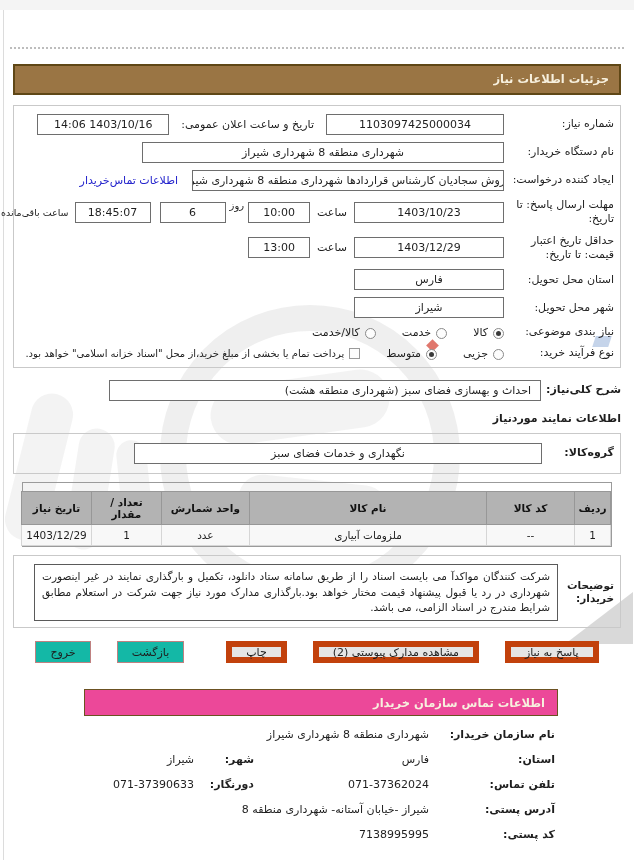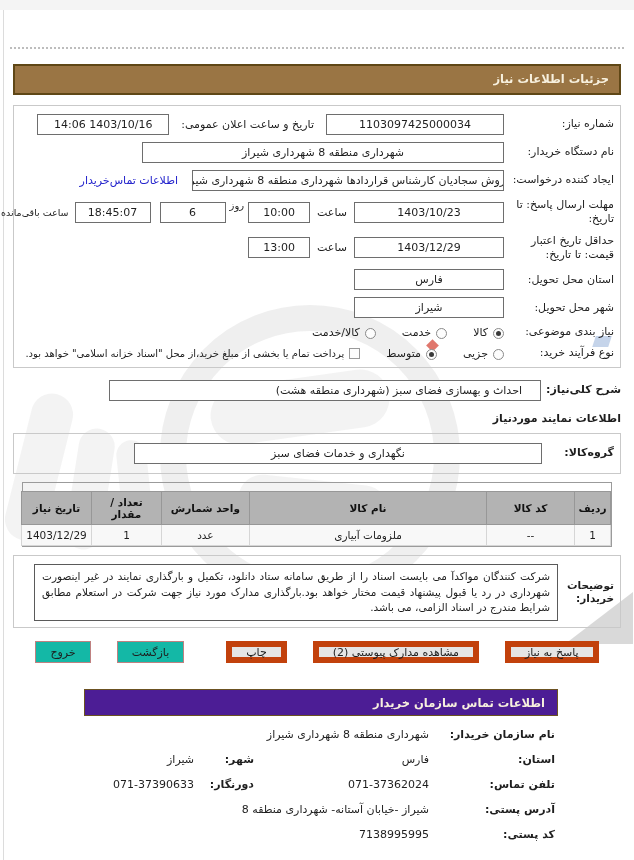--- a/index.html
+++ b/index.html
@@ -12,21 +12,21 @@
   .leftline{position:absolute;left:3px;top:0;bottom:0;width:1px;background:#dcdcdc}
   .wm-ring{position:absolute;left:160px;top:295px;width:300px;height:300px;border:26px solid rgba(125,125,125,.12);border-radius:50%}
   .wm-blob{position:absolute;background:rgba(125,125,125,.09);border-radius:40px}
   .wm-tri{position:absolute;left:565px;top:582px;width:0;height:0;border-left:68px solid transparent;border-bottom:52px solid rgba(170,170,170,.45)}
   .wm-red{position:absolute;left:428px;top:331px;width:9px;height:9px;background:#d85548;opacity:.8;transform:rotate(45deg)}
   .wm-blue{position:absolute;left:594px;top:326px;width:16px;height:11px;background:#7f9fd0;opacity:.45;transform:skew(-18deg)}
 
   .dotline{margin:37px 10px 0;border-top:2px dotted #bdbdbd}
   .bar{margin:15px 13px 0;background:#9a7544;border:2px solid #5f4716;color:#f7f0de;
        font-weight:bold;font-size:11.5px;padding:6px 10px;height:31px}
-  .bar2{margin:26px 76px 0 0;width:474px;background:#4c1d95;border:1px solid #6b5222;color:#f7f0de;
+  .bar2{margin:26px 76px 0 0;width:474px;background:#ec4899;border:1px solid #6b5222;color:#f7f0de;
         font-weight:bold;font-size:11.5px;padding:6px 12px;height:27px}
 
   .panel{margin:10px 13px 0;border:1px solid #c9c9c9;padding:8px 6px 6px;display:flex;flex-direction:column;row-gap:7px;background:transparent}
   .frow{display:flex;align-items:center}
   .flabel{width:110px;flex:none;line-height:1.3}
   .blabel{font-weight:bold;flex:none;line-height:1.3}
   .ibox{border:1px solid #6e6e6e;background:#fff;height:21px;display:flex;align-items:center;justify-content:center;flex:none;font-size:11px;overflow:hidden;white-space:nowrap}
   .mini{margin:0 7px;flex:none}
   .dayl{position:relative;top:-7px;margin:0 4px;font-size:10px;flex:none}
   .reml{font-size:9.5px;margin-right:6px;white-space:nowrap;flex:none}
@@ -164,21 +164,21 @@
         <span class="opt" style="margin-left:0">
           <span class="chk"></span>
           <span class="optlab small" style="white-space:nowrap">پرداخت تمام یا بخشی از مبلغ خرید،از محل "اسناد خزانه اسلامی" خواهد بود.</span>
         </span>
       </div>
 
     </div>
 
     <div class="descrow">
       <span class="blabel" style="width:80px">شرح کلی‌نیاز:</span>
-      <span class="ibox" style="width:432px;justify-content:flex-start;padding:0 18px">احداث و بهسازی فضای سبز (شهرداری منطقه هشت)</span>
+      <span class="ibox" style="width:432px;justify-content:flex-start;padding:0 9px">احداث و بهسازی فضای سبز (شهرداری منطقه هشت)</span>
     </div>
 
     <div class="heading">اطلاعات نمایند موردنیاز</div>
 
     <div class="panel" style="margin-top:8px;padding:9px 6px">
       <div class="frow">
         <span class="blabel" style="width:72px">گروه‌کالا:</span>
         <span class="ibox" style="width:408px">نگهداری و خدمات فضای سبز</span>
       </div>
     </div>

